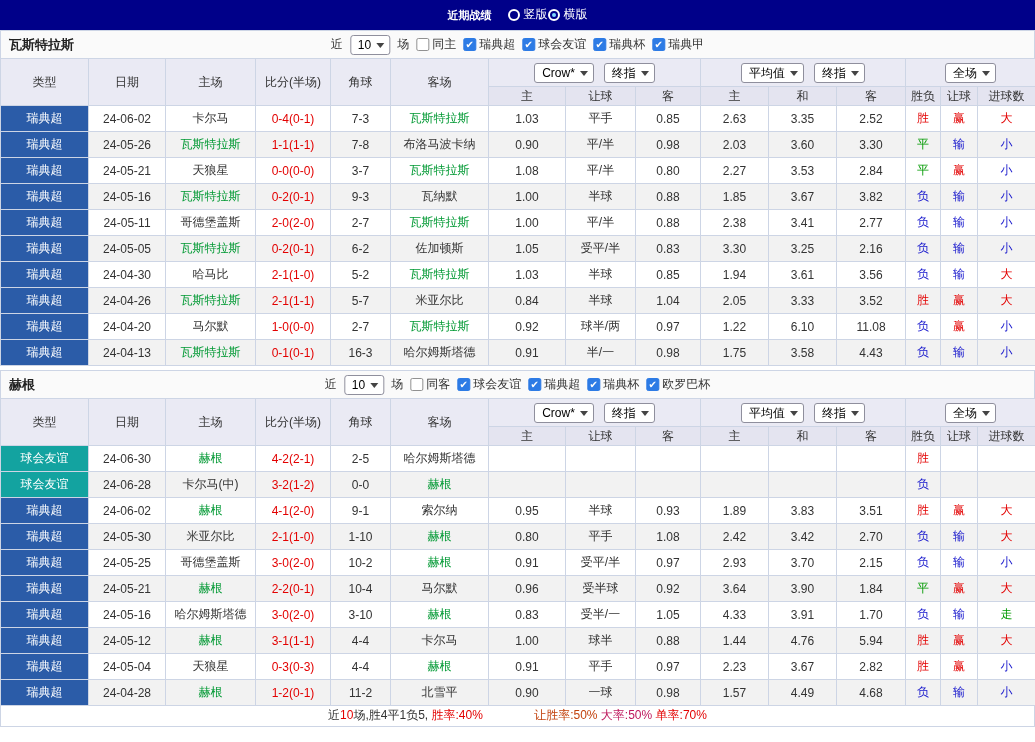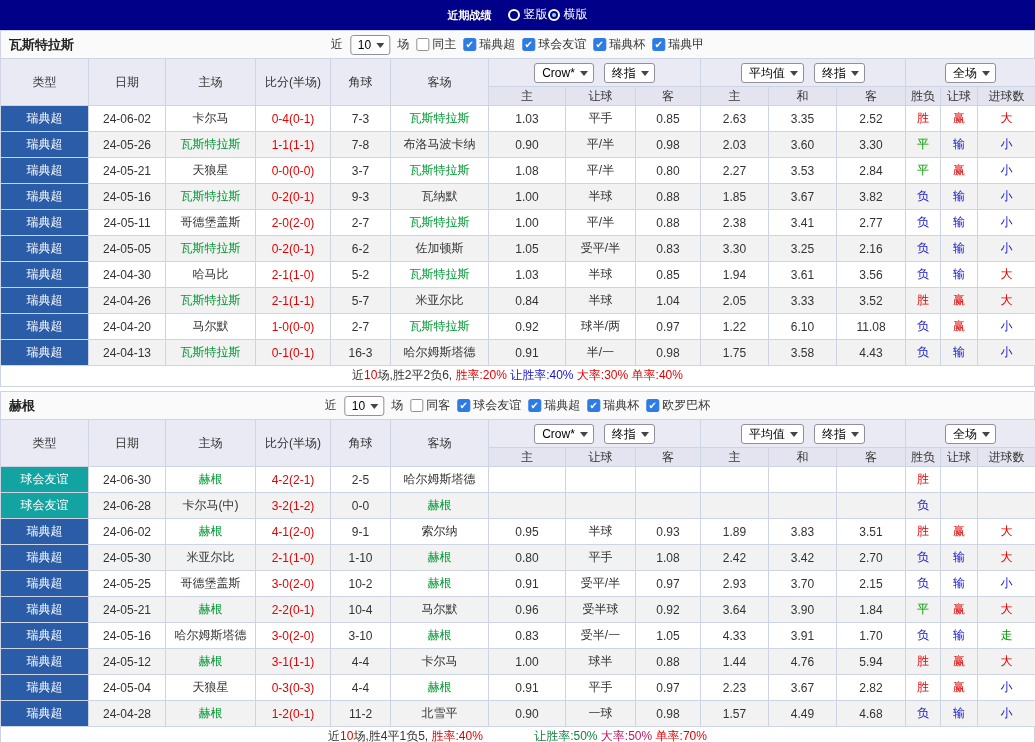--- a/index.html
+++ b/index.html
@@ -330,21 +330,20 @@
             <td>0.98</td>
             <td>1.75</td>
             <td>3.58</td>
             <td>4.43</td>
             <td style="color: rgb(21, 21, 204);">负</td>
             <td style="color: rgb(21, 21, 204);">输</td>
             <td style="color: rgb(21, 21, 204);">小</td>
           </tr>
         </tbody>
       </table>
-      <div class="summary"><span style="color: rgb(51, 51, 51);">近</span><span style="color: rgb(227, 0, 0);">10</span><span style="color: rgb(51, 51, 51);">场,胜2平2负6, </span><span style="color: rgb(227, 0, 0);">胜率:20%</span><span style="color: rgb(21, 21, 204);"> 让胜率:40%</span><span style="color: rgb(227, 0, 0);"> 大率:30%</span><span style="color: rgb(227, 0, 0);"> 单率:40%</span></div>
     </div>
     <div class="section">
       <div class="team-bar">
         <span class="team-name">赫根</span>
         <div class="controls">
           <span>近</span>
           <span class="select">10</span>
           <span>场</span>
           <label class="cb-label">
             <span class="cb"></span>
@@ -590,15 +589,15 @@
             <td>0.98</td>
             <td>1.57</td>
             <td>4.49</td>
             <td>4.68</td>
             <td style="color: rgb(21, 21, 204);">负</td>
             <td style="color: rgb(21, 21, 204);">输</td>
             <td style="color: rgb(21, 21, 204);">小</td>
           </tr>
         </tbody>
       </table>
-      <div class="summary"><span style="color: rgb(51, 51, 51);">近</span><span style="color: rgb(227, 0, 0);">10</span><span style="color: rgb(51, 51, 51);">场,胜4平1负5, </span><span style="color: rgb(227, 0, 0);">胜率:40%</span><span style="color: #15803d; margin-left: 48px;"> 让胜率:50%</span><span style="color: #be185d;"> 大率:50%</span><span style="color: rgb(227, 0, 0);"> 单率:70%</span></div>
+      <div class="summary"><span style="color: rgb(51, 51, 51);">近</span><span style="color: rgb(227, 0, 0);">10</span><span style="color: rgb(51, 51, 51);">场,胜4平1负5, </span><span style="color: rgb(227, 0, 0);">胜率:40%</span><span style="color: #c2410c; margin-left: 48px;"> 让胜率:50%</span><span style="color: #be185d;"> 大率:50%</span><span style="color: rgb(227, 0, 0);"> 单率:70%</span></div>
     </div>
   </div>
 
 </body></html>

